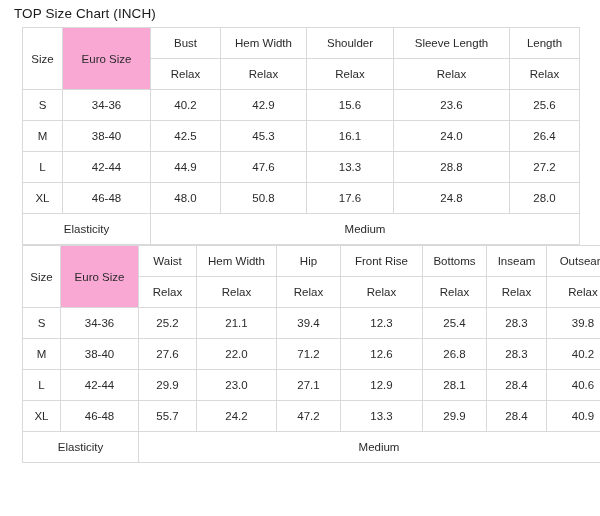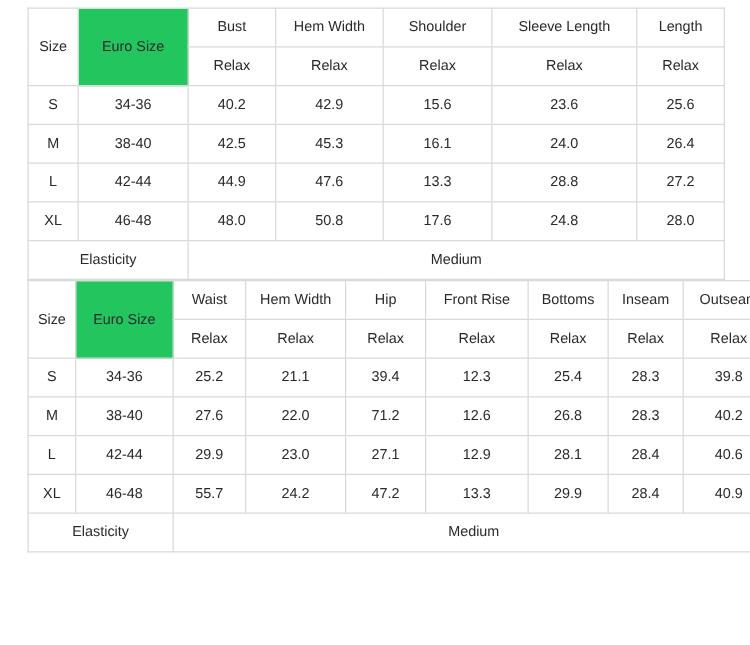--- a/index.html
+++ b/index.html
@@ -42,21 +42,21 @@
     font-size: 11.5px;
     color: #2a2a2a;
     padding: 0;
     height: 30px;
   }
   .hdr-label {
     font-size: 11px;
     color: #2a2a2a;
   }
   .dark-cell {
-    background: #22c55e;
+    background: #f9a8d4;
     color: #ffffff;
     font-size: 11.5px;
     margin-top: 28px;
   }
   .relax-row td {
     height: 32px;
   }
   .data-row td {
     height: 34px;
   }
@@ -65,20 +65,21 @@
     font-size: 11.5px;
   }
   .t1-title { margin-top: 0; }
   .t2-title { margin-top: 12px; }
 </style>
 </head>
 <body>
 
 <div class="page">
 
+  <div class="chart-title t1-title">TOP Size Chart (INCH)</div>
 
   <table class="size-table" style="width:557px;">
     <colgroup>
       <col style="width:40px;">
       <col style="width:88px;">
       <col style="width:70px;">
       <col style="width:86px;">
       <col style="width:87px;">
       <col style="width:116px;">
       <col style="width:70px;">

